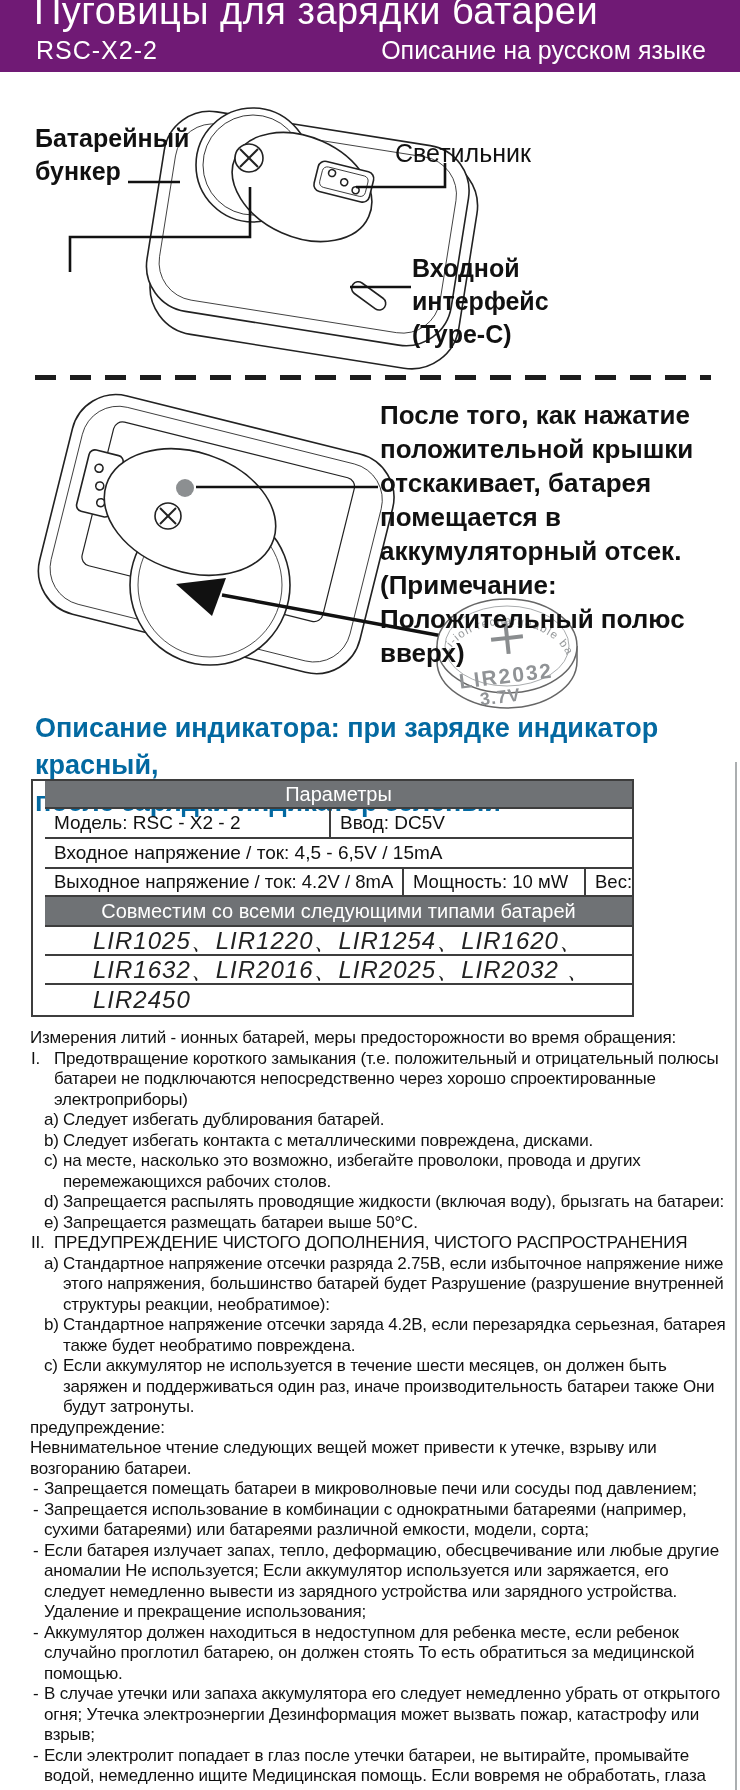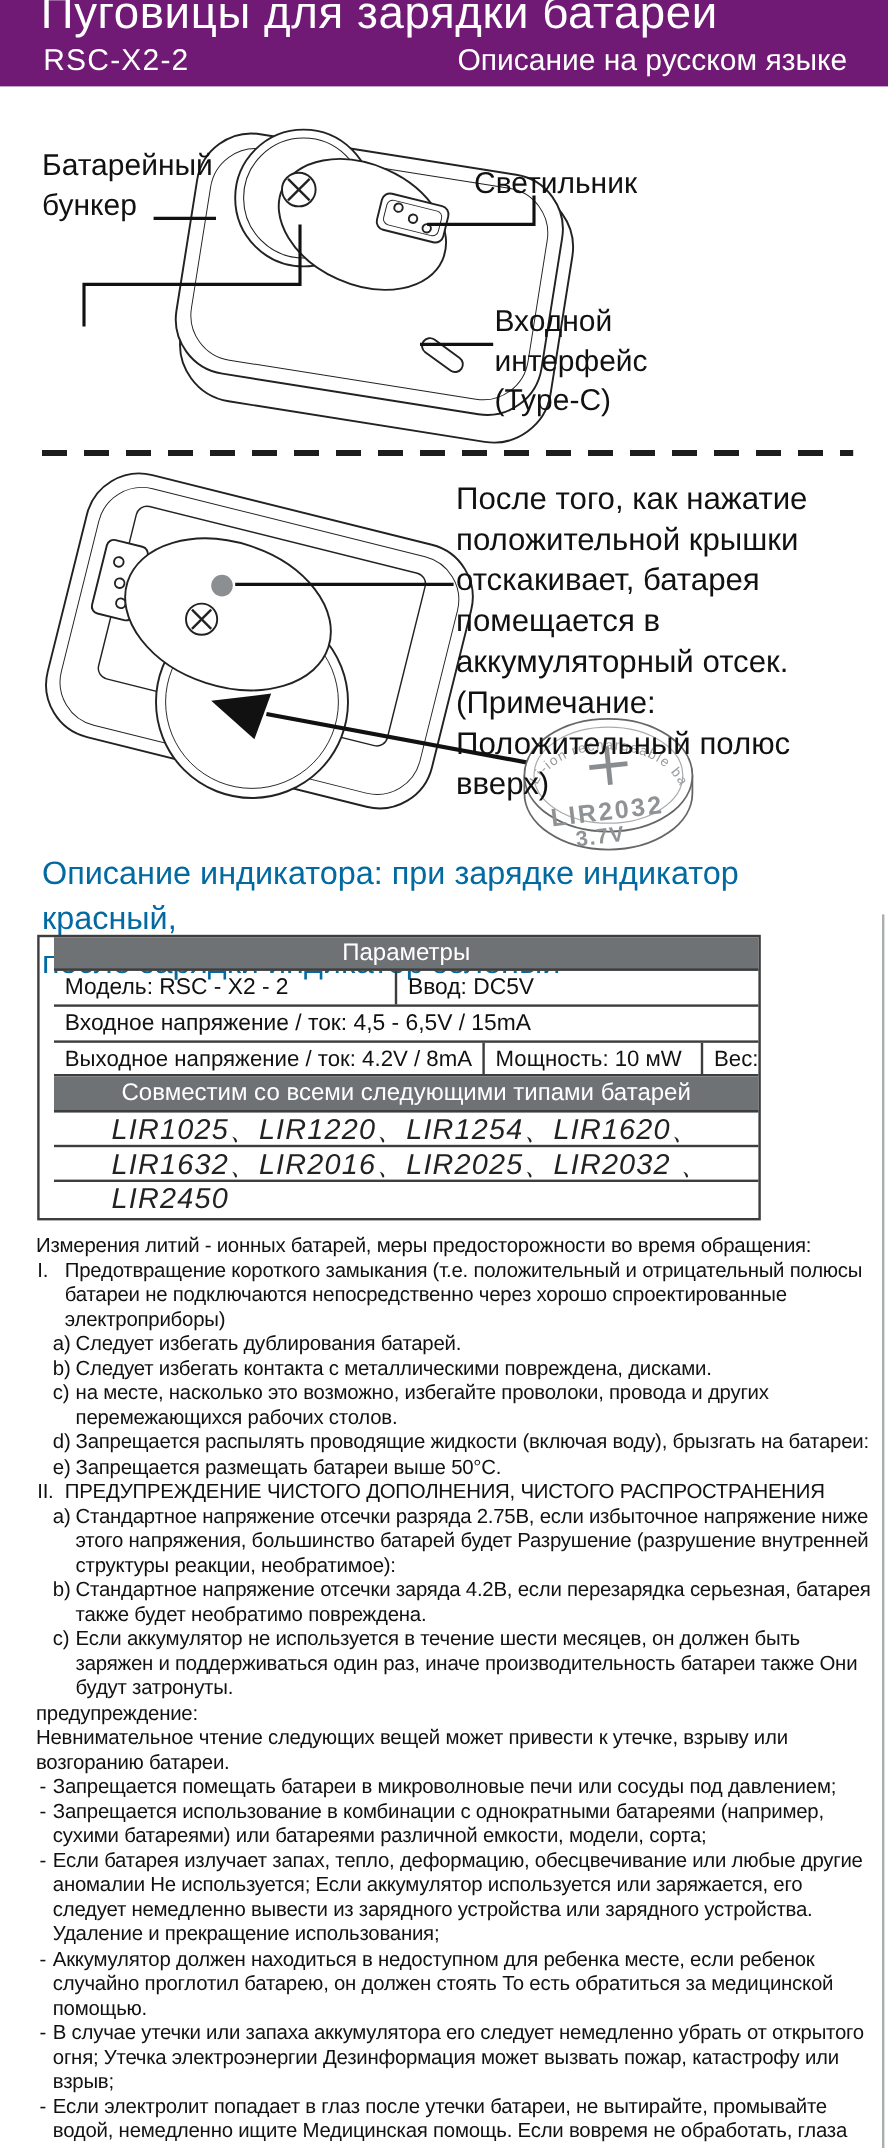--- a/index.html
+++ b/index.html
@@ -1,19 +1,19 @@
 <!DOCTYPE html>
 <html><head>
 <meta charset="utf-8">
 <style>
   html,body{margin:0;padding:0;background:#fff;}
   body{font-family:"Liberation Sans","DejaVu Sans",sans-serif;color:#1a1a1a;}
   #page{position:relative;width:740px;height:1790px;background:#fff;overflow:hidden;}
   .abs{position:absolute;}
-  .prelines{white-space:pre-line;}
+  .prelines{white-space:pre-line;font-weight:bold;}
   
   .banner{left:0;top:0;width:740px;height:72px;background:#701a75;overflow:hidden;}
   .banner .title{position:absolute;left:34px;top:-10px;font-size:38px;color:#fff;letter-spacing:.5px;white-space:nowrap;}
   .banner .model{position:absolute;left:36px;top:36px;font-size:25px;color:#fff;letter-spacing:1px;}
   .banner .lang{position:absolute;right:34px;top:36px;font-size:25px;color:#fff;}
   
   .dlabel{font-size:25px;line-height:33px;color:#111;}
   
   .divider{left:35px;top:375px;width:676px;height:5px;
     background:repeating-linear-gradient(90deg,#1d1d1d 0 21px,transparent 21px 35px);}

